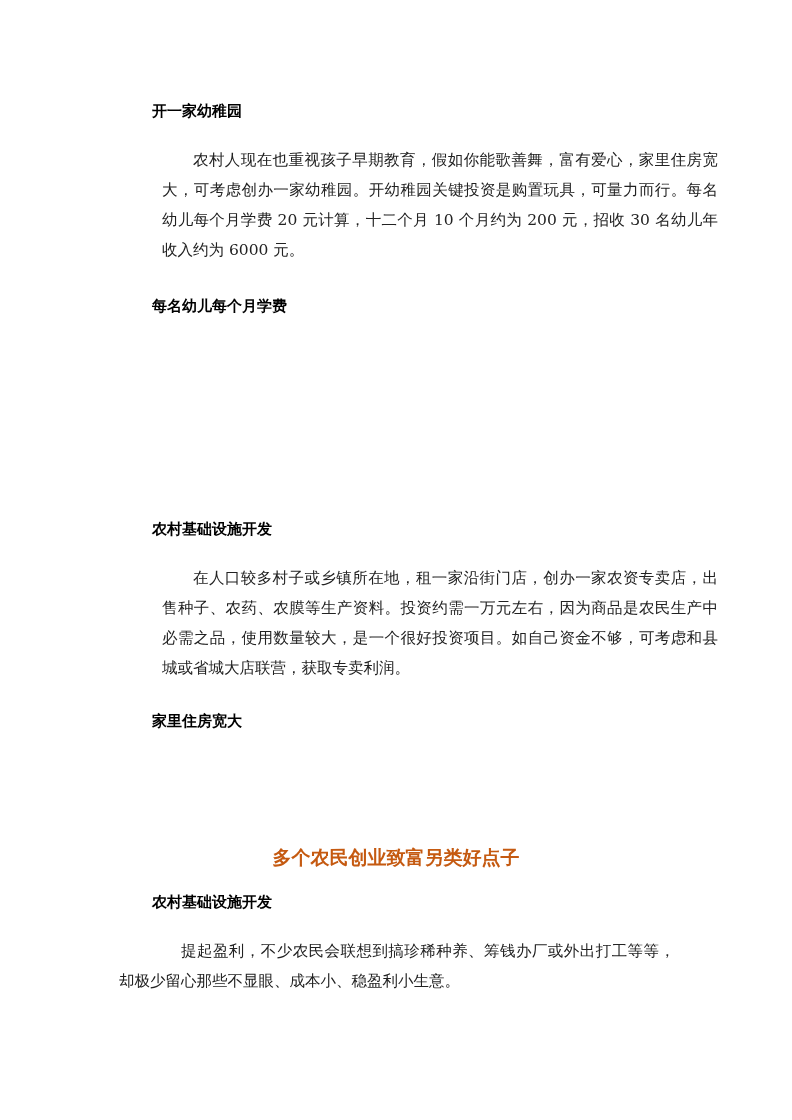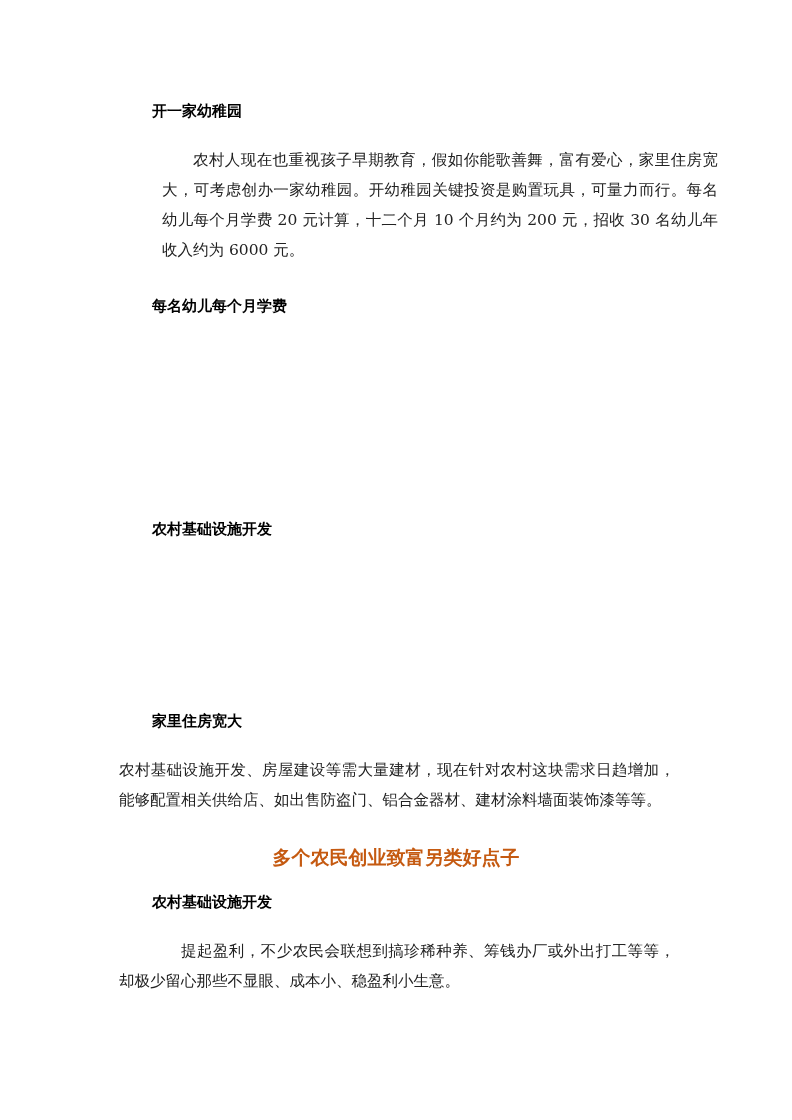--- a/index.html
+++ b/index.html
@@ -20,22 +20,22 @@
 <body>
 
 <div class="page">
 
   <div class="h" style="top:102px">开一家幼稚园</div>
   <div class="para indent" style="top:145px">农村人现在也重视孩子早期教育，假如你能歌善舞，富有爱心，家里住房宽大，可考虑创办一家幼稚园。开幼稚园关键投资是购置玩具，可量力而行。每名幼儿每个月学费 20 元计算，十二个月 10 个月约为 200 元，招收 30 名幼儿年收入约为 6000 元。</div>
 
   <div class="h" style="top:297px">每名幼儿每个月学费</div>
 
   <div class="h" style="top:520px">农村基础设施开发</div>
+  <div class="para indent" style="top:563px">在人口较多村子或乡镇所在地，租一家沿街门店，创办一家农资专卖店，出售种子、农药、农膜等生产资料。投资约需一万元左右，因为商品是农民生产中必需之品，使用数量较大，是一个很好投资项目。如自己资金不够，可考虑和县城或省城大店联营，获取专卖利润。</div>
 
   <div class="h" style="top:712px">家里住房宽大</div>
-  <div class="para" style="top:755px">农村基础设施开发、房屋建设等需大量建材，现在针对农村这块需求日趋增加，能够配置相关供给店、如出售防盗门、铝合金器材、建材涂料墙面装饰漆等等。</div>
 
   <div class="title">多个农民创业致富另类好点子</div>
 
   <div class="h" style="top:893px">农村基础设施开发</div>
   <div class="para indent2" style="top:936px">提起盈利，不少农民会联想到搞珍稀种养、筹钱办厂或外出打工等等，却极少留心那些不显眼、成本小、稳盈利小生意。</div>
 
 </div>
 
 </body></html>

